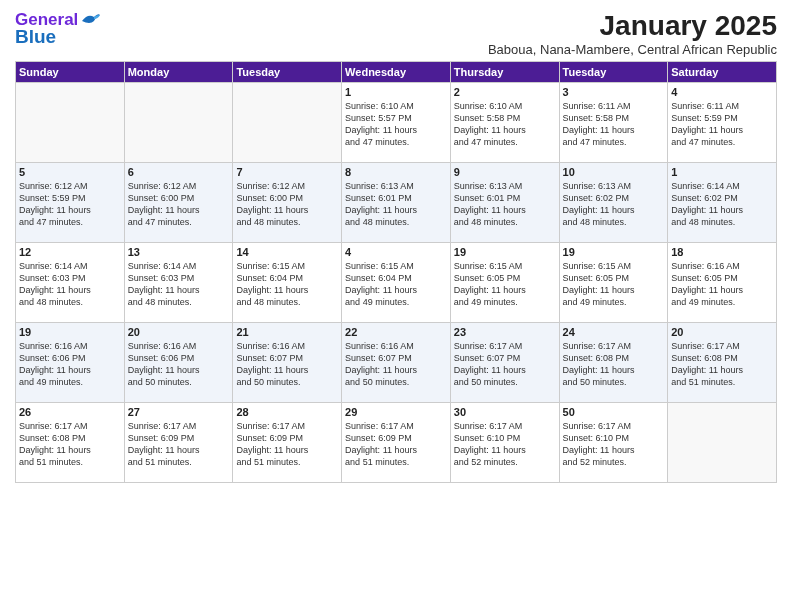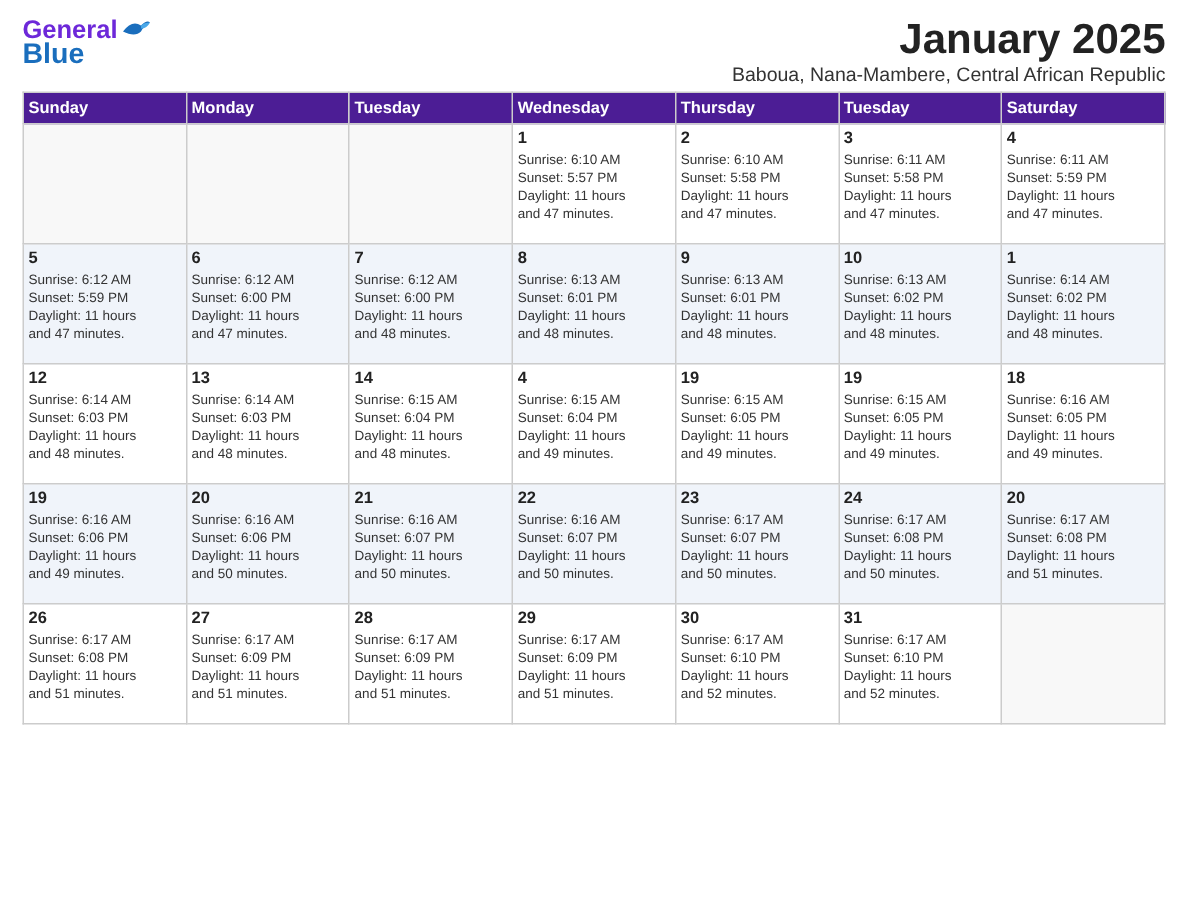--- a/index.html
+++ b/index.html
@@ -240,20 +240,20 @@
           </td>
           <td>
             <div class="day-num">29</div>
             <div class="day-info">Sunrise: 6:17 AM<br>Sunset: 6:09 PM<br>Daylight: 11 hours<br>and 51 minutes.</div>
           </td>
           <td>
             <div class="day-num">30</div>
             <div class="day-info">Sunrise: 6:17 AM<br>Sunset: 6:10 PM<br>Daylight: 11 hours<br>and 52 minutes.</div>
           </td>
           <td>
-            <div class="day-num">31</div>
+            <div class="day-num">50</div>
             <div class="day-info">Sunrise: 6:17 AM<br>Sunset: 6:10 PM<br>Daylight: 11 hours<br>and 52 minutes.</div>
           </td>
           <td class="empty"></td>
         </tr>
       </tbody>
   </table>
 </div>
 
 </body></html>

